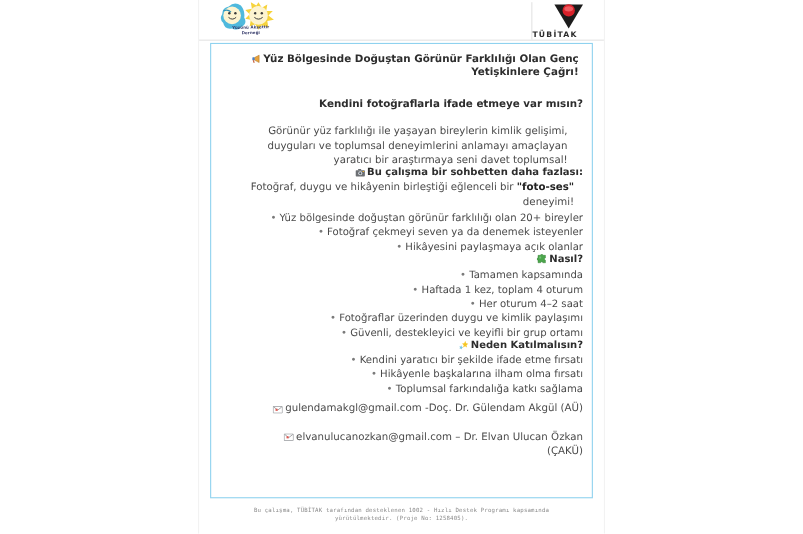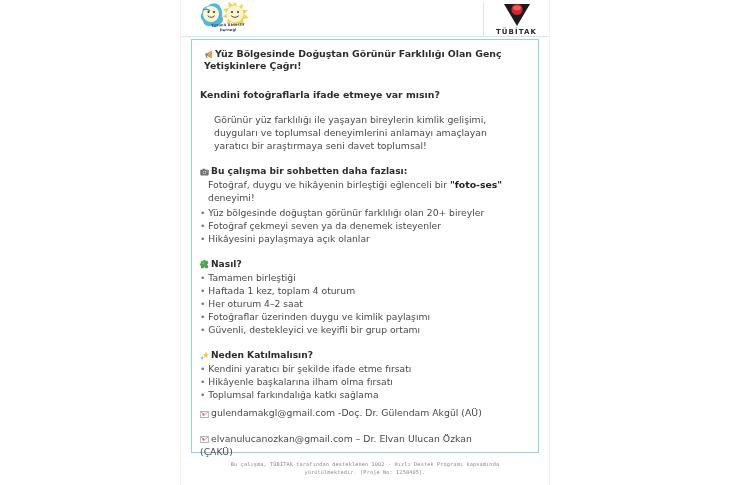--- a/index.html
+++ b/index.html
@@ -70,21 +70,21 @@
   }
 
   .logo-right {
     position: absolute;
     left: 302px;
     top: 2px;
     width: 66px;
     height: 34px;
     border-left: 1px solid #e3e3e3;
     box-sizing: border-box;
-    text-align: center;
+    text-align: left;
   }
   .logo-right svg { display: block; margin: 0 auto; }
   .logo-right .tubitak-word {
     font-size: 7px;
     font-weight: bold;
     letter-spacing: 1.1px;
     color: #2b2b2b;
     margin-top: 1px;
   }
 
@@ -92,21 +92,21 @@
   #poster {
     position: absolute;
     left: 191px;
     top: 39px;
     width: 348px;
     height: 414px;
     border: 1.4px solid #8fd2ef;
     box-sizing: border-box;
     background: #ffffff;
     padding: 6px 8px 0 8px;
-    text-align: left;
+    text-align: right;
   }
 
   .title {
     font-size: 9.4px;
     line-height: 12.2px;
     font-weight: bold;
     color: #2d2d2d;
     margin: 2px 4px 0 4px;
   }
   .subtitle {
@@ -121,21 +121,20 @@
     font-size: 9.3px;
     line-height: 13.2px;
     color: #4a4a4a;
     margin: 11px 14px 0 14px;
   }
 
   .sec-head {
     font-size: 9.1px;
     font-weight: bold;
     color: #2d2d2d;
-    margin-top: 14px;
   }
 
   .sec-sub {
     font-size: 9.3px;
     line-height: 13px;
     color: #4a4a4a;
     margin: 2px 8px 0 8px;
   }
   .sec-sub b { color: #222; }
 
@@ -283,21 +282,21 @@
 
     <div class="sec-head">
       <span class="ic">
         <svg width="9" height="9" viewBox="0 0 16 16" aria-hidden="true">
           <path d="M2 2 h4.2 a1.8 1.8 0 1 1 3.6 0 H14 v4.2 a1.8 1.8 0 1 0 0 3.6 V14 H9.8 a1.8 1.8 0 1 0 -3.6 0 H2 V9.8 a1.8 1.8 0 1 1 0 -3.6 Z" fill="#4ca64c" stroke="#2e7d32" stroke-width="0.7"></path>
           <path d="M4 4 h3 v3 h-3 z" fill="#86d18a" opacity=".7"></path>
         </svg>
       </span><span>Nasıl?</span>
     </div>
     <ul class="bullets">
-      <li>Tamamen birleştiği</li>
+      <li>Tamamen kapsamında</li>
       <li>Haftada 1 kez, toplam 4 oturum</li>
       <li>Her oturum 4–2 saat</li>
       <li>Fotoğraflar üzerinden duygu ve kimlik paylaşımı</li>
       <li>Güvenli, destekleyici ve keyifli bir grup ortamı</li>
     </ul>
 
     <div class="sec-head">
       <span class="ic">
         <svg width="9" height="9" viewBox="0 0 16 16" aria-hidden="true">
           <path d="M10.5 1.5 L12 5.4 L15.5 6.2 L12.6 8.6 L13.4 12.4 L10.3 10.3 L7.1 12.2 L8.1 8.5 L5.4 6 L9 5.5 Z" fill="#f6c624"></path>

